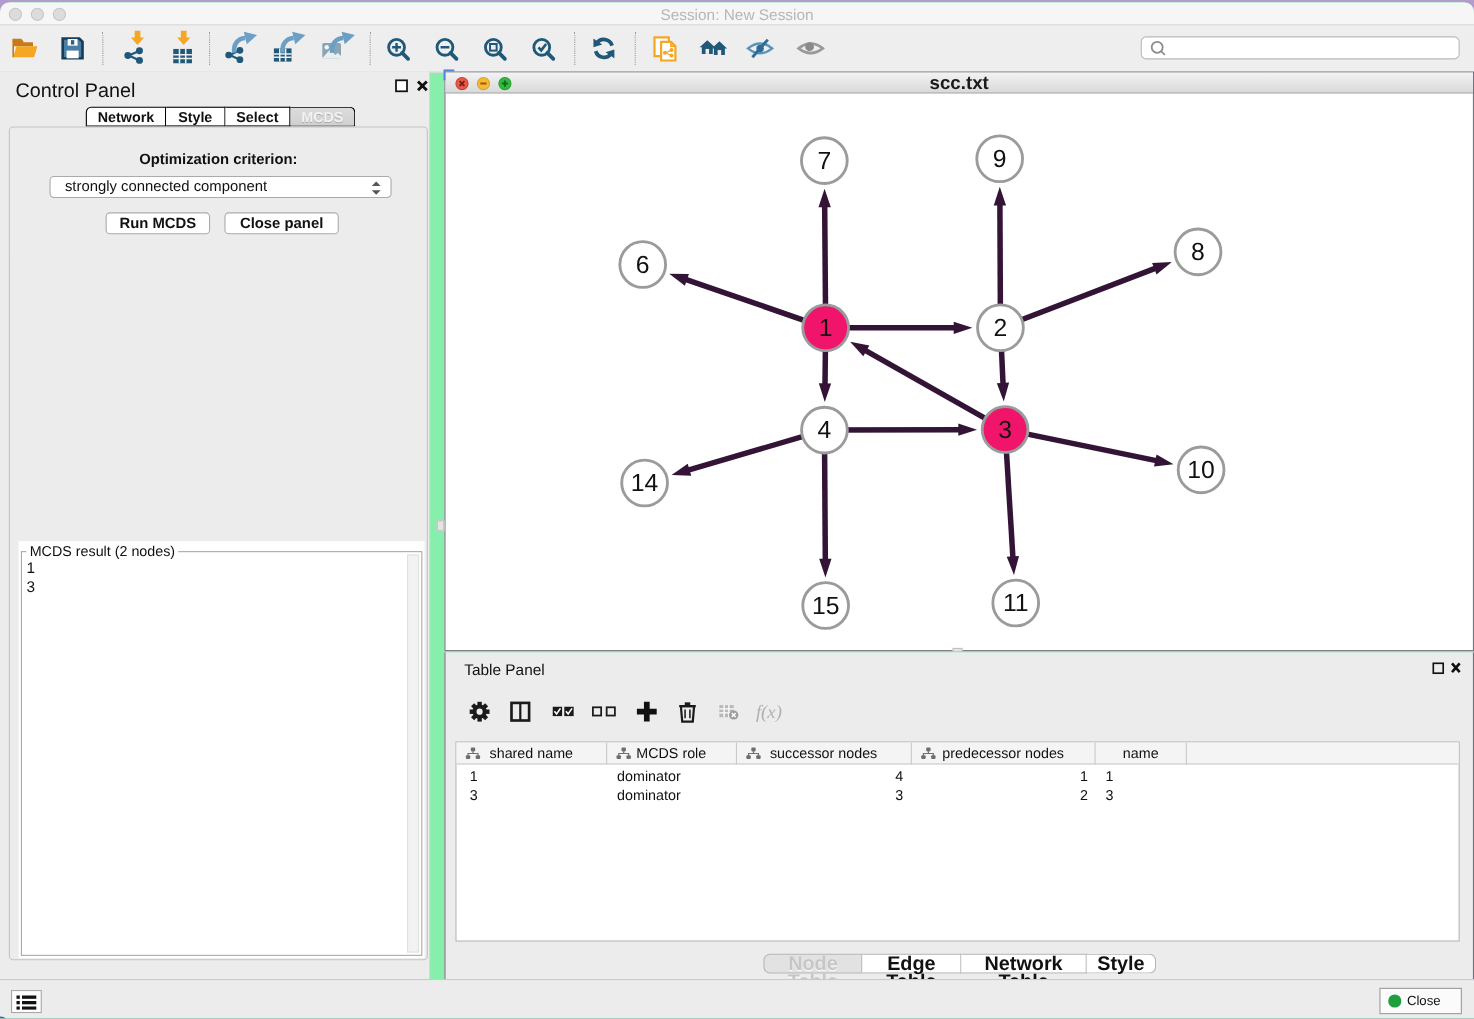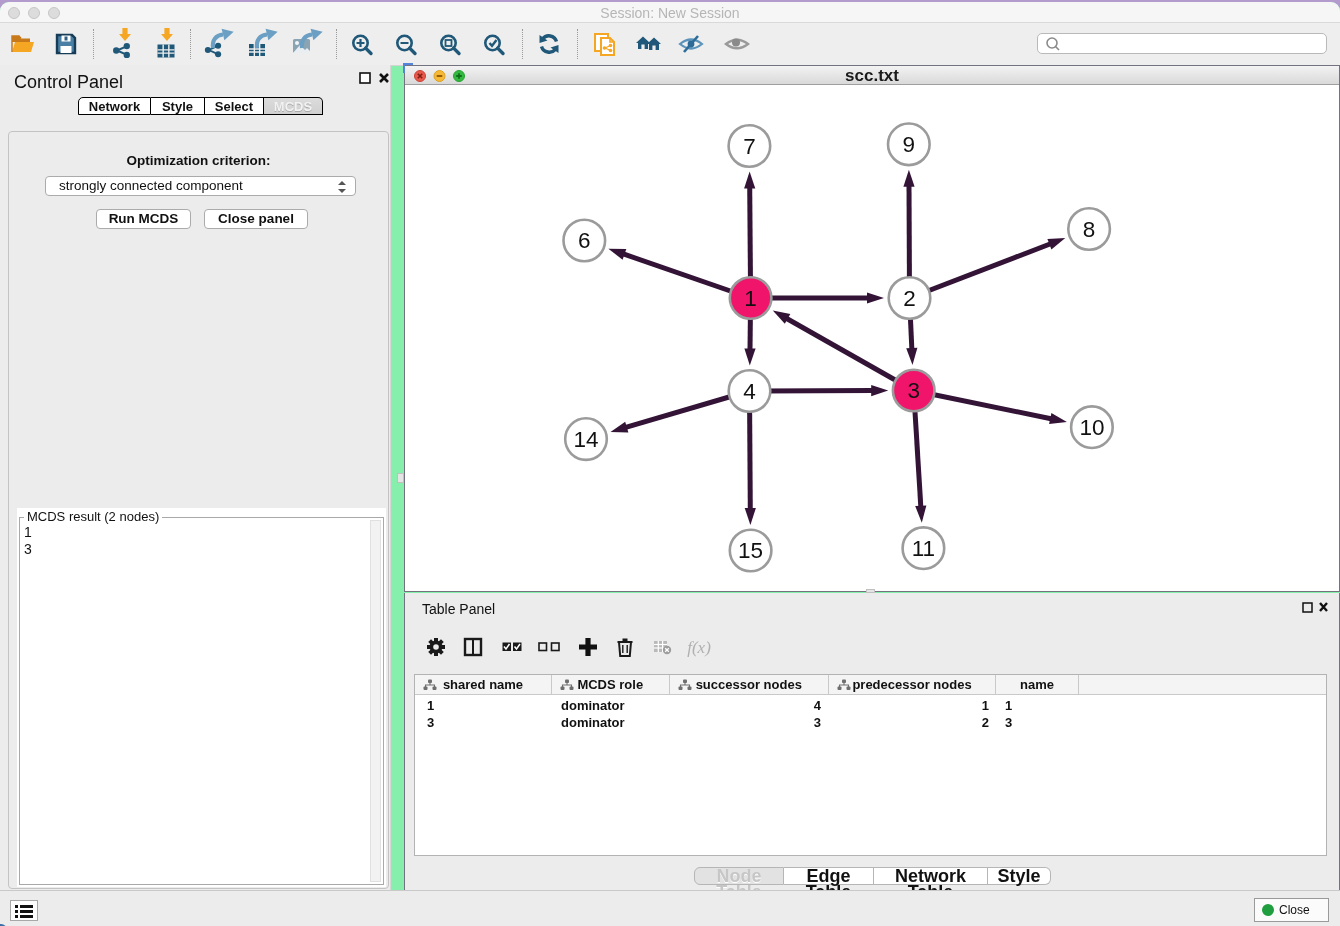--- a/index.html
+++ b/index.html
@@ -23,21 +23,21 @@
   
   #cpanel { position:absolute; left:0; top:63px; width:391px; height:825px;
             background:#ececec; border-right:1px solid #d6d6d6; }
   #cphead { position:absolute; left:14px; top:7px; font-size:18px; color:#111; }
   .tabrow { position:absolute; font-size:13px; }
   .tab { position:absolute; top:0; height:18px; text-align:center; line-height:17px; font-weight:bold;
          background:#fff; border:1px solid #000000; color:#111; }
   .tabsel { background:linear-gradient(#dcdcdc,#d0d0d0); color:#f3f3f3;
             text-shadow:0 1px 0 #aaa; }
   #cpbox { position:absolute; left:8px; top:50px; width:381px; height:758px;
-           border:1px solid #c3c3c3; border-radius:4px; background:#ececec;margin-top:16px; }
+           border:1px solid #c3c3c3; border-radius:4px; background:#ececec; }
   #optlabel { position:absolute; left:0; top:21px; width:100%; text-align:center;
               font-size:13.5px; font-weight:bold; color:#111; }
   #dropdown { position:absolute; left:36px; top:44px; width:311px; height:20px;
               background:#fff; border:1px solid #ababab; border-radius:4px;
               font-size:13.5px; line-height:18px; padding-left:13px; color:#111; }
   .btn { position:absolute; top:77px; height:20px; background:#fff;
          border:1px solid #ababab; border-radius:4px; font-size:13.5px; font-weight:bold;
          text-align:center; line-height:18px; color:#111; }
   #resultbox { position:absolute; left:8px; top:376px; width:369px; height:379px;
                background:#fff; }
@@ -52,21 +52,21 @@
   #netwin { position:absolute; left:404px; top:63px; width:936px; height:527px;
             border:1px solid #73737f; background:#fff; }
   #nettitle { position:absolute; left:0; top:0; width:100%; height:19px;
               background:linear-gradient(#f3f3f3,#d9d9d9); border-bottom:1px solid #9f9f9f;
               text-align:center; font-size:17px; font-weight:bold; color:#1a1a1a; line-height:19px; }
   
   #tpanel { position:absolute; left:404px; top:591px; width:936px; height:297px;
             background:#ececec; border-right:1px solid #73737f; border-left:1px solid #73737f; }
   #tphead { position:absolute; left:17px; top:8px; font-size:14px; color:#111; }
   #ttable { position:absolute; left:9px; top:81px; width:913px; height:182px;
-            background:#fff; border:1px solid #b3b3b3;font-weight:bold; }
+            background:#fff; border:1px solid #b3b3b3; }
   #thead { position:absolute; left:0; top:0; width:100%; height:20px;
            background:#f4f4f4; border-bottom:1px solid #c9c9c9; font-size:13px; color:#111; }
   .thcell { position:absolute; top:0; height:20px; text-align:center; line-height:20px;
             border-right:1px solid #c9c9c9; }
   .trow { position:absolute; font-size:13px; color:#111; height:17px; line-height:17px; }
   .tcell { position:absolute; }
   
   .btab { position:absolute; top:0; height:18px; background:#fff; border:1px solid #b6b6b6;
           font-size:18px; font-weight:bold; text-align:center; line-height:16px; color:#111; }
   

